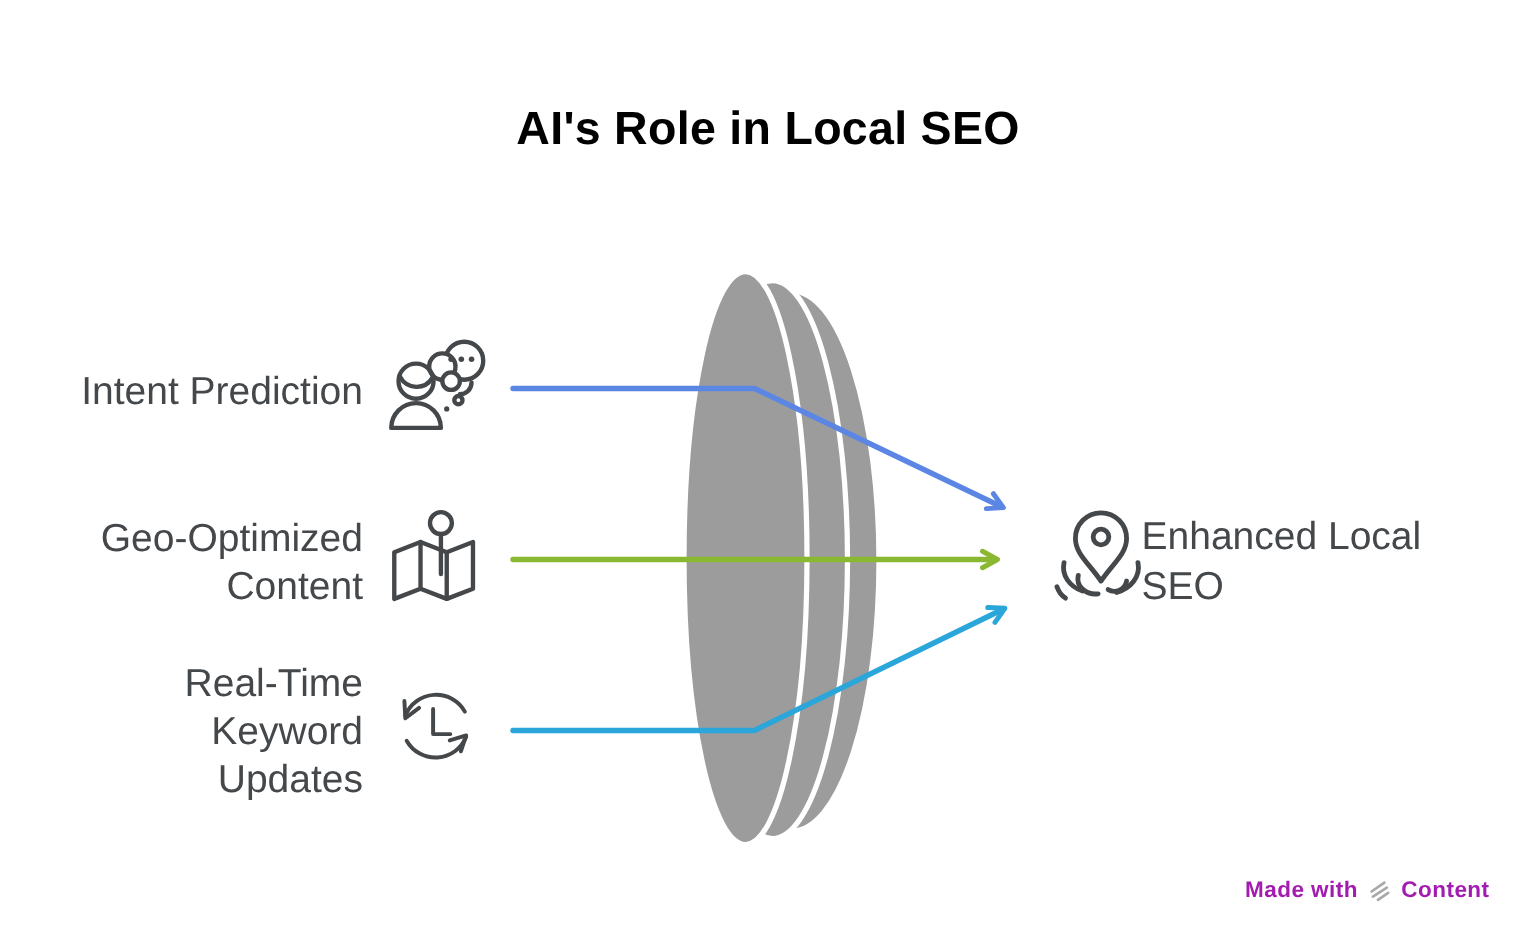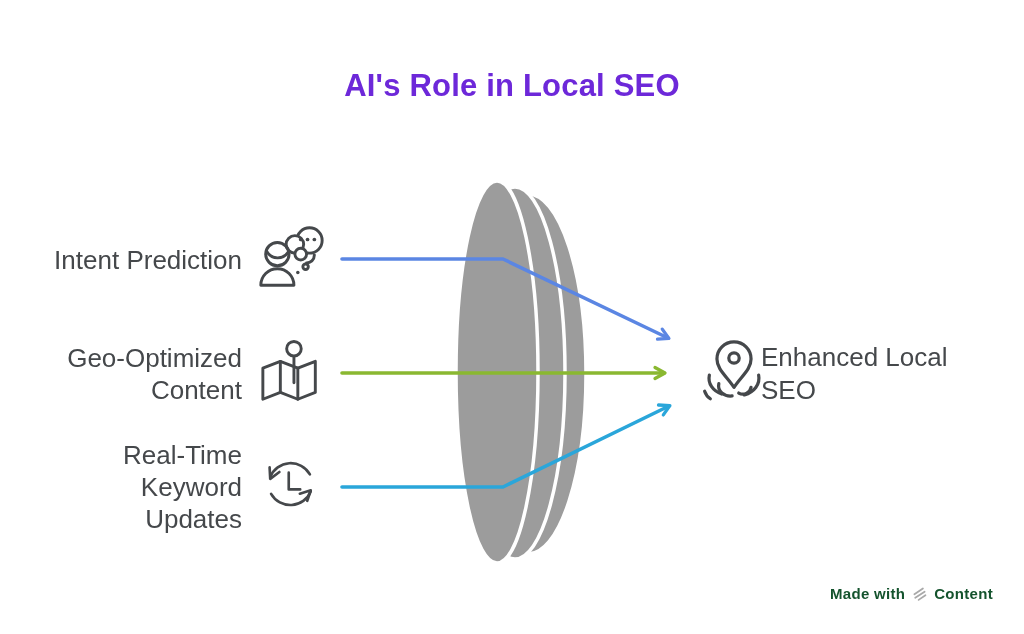--- a/index.html
+++ b/index.html
@@ -90,21 +90,21 @@
     stroke-linejoin: round;
   }
   .lens-disc { stroke: #ffffff; stroke-width: 3.5; }
   marker path { fill: none; stroke-width: 3.3; stroke-linecap: round; stroke-linejoin: round; }
 </style>
 </head>
 <body>
 
 <div class="canvas">
 
-  <h1 id="title" style="color: #6d28d9;">AI's Role in Local SEO</h1>
+  <h1 id="title" style="color: #000000;">AI's Role in Local SEO</h1>
 
   <svg class="layer" viewBox="0 0 1024 634" xmlns="http://www.w3.org/2000/svg">
     <defs>
       <marker id="arrow-0" viewBox="0 0 16 16" refX="12" refY="8" markerWidth="16" markerHeight="16" orient="auto" markerUnits="userSpaceOnUse">
         <path d="M3,2.5 L13,8 L3,13.5" stroke="#5b86e3"></path>
       </marker>
       <marker id="arrow-1" viewBox="0 0 16 16" refX="12" refY="8" markerWidth="16" markerHeight="16" orient="auto" markerUnits="userSpaceOnUse">
         <path d="M3,2.5 L13,8 L3,13.5" stroke="#8ab831"></path>
       </marker>
       <marker id="arrow-2" viewBox="0 0 16 16" refX="12" refY="8" markerWidth="16" markerHeight="16" orient="auto" markerUnits="userSpaceOnUse">
@@ -175,21 +175,21 @@
       <path class="s" d="M56,54 c-1,6 -8,9 -13,6"></path>
       <path class="s" d="M22,50 c-2,8 6,14 14,13"></path>
       <path class="s" d="M38,6 C28,6 20,14 20,24 C20,35 30,42 38,54 C46,42 56,35 56,24 C56,14 48,6 38,6 Z" style="fill:#ffffff"></path>
       <circle class="s" cx="38" cy="23" r="5.5"></circle>
     </svg>
   </div>
 
   <div class="label" id="output-label" style="color: rgb(69, 72, 75);">Enhanced Local
 SEO</div>
 
-  <div class="watermark" style="color: #14532d;">
+  <div class="watermark" style="color: #a21caf;">
     <span>Made with</span>
     <svg viewBox="0 0 20 20" xmlns="http://www.w3.org/2000/svg">
       <path class="wl" d="M4,11 L14,4"></path>
       <path class="wl" d="M5,15 L16,8"></path>
       <path class="wl" d="M9,17.5 L17,12"></path>
     </svg>
     <span>Content</span>
   </div>
 
 </div>

